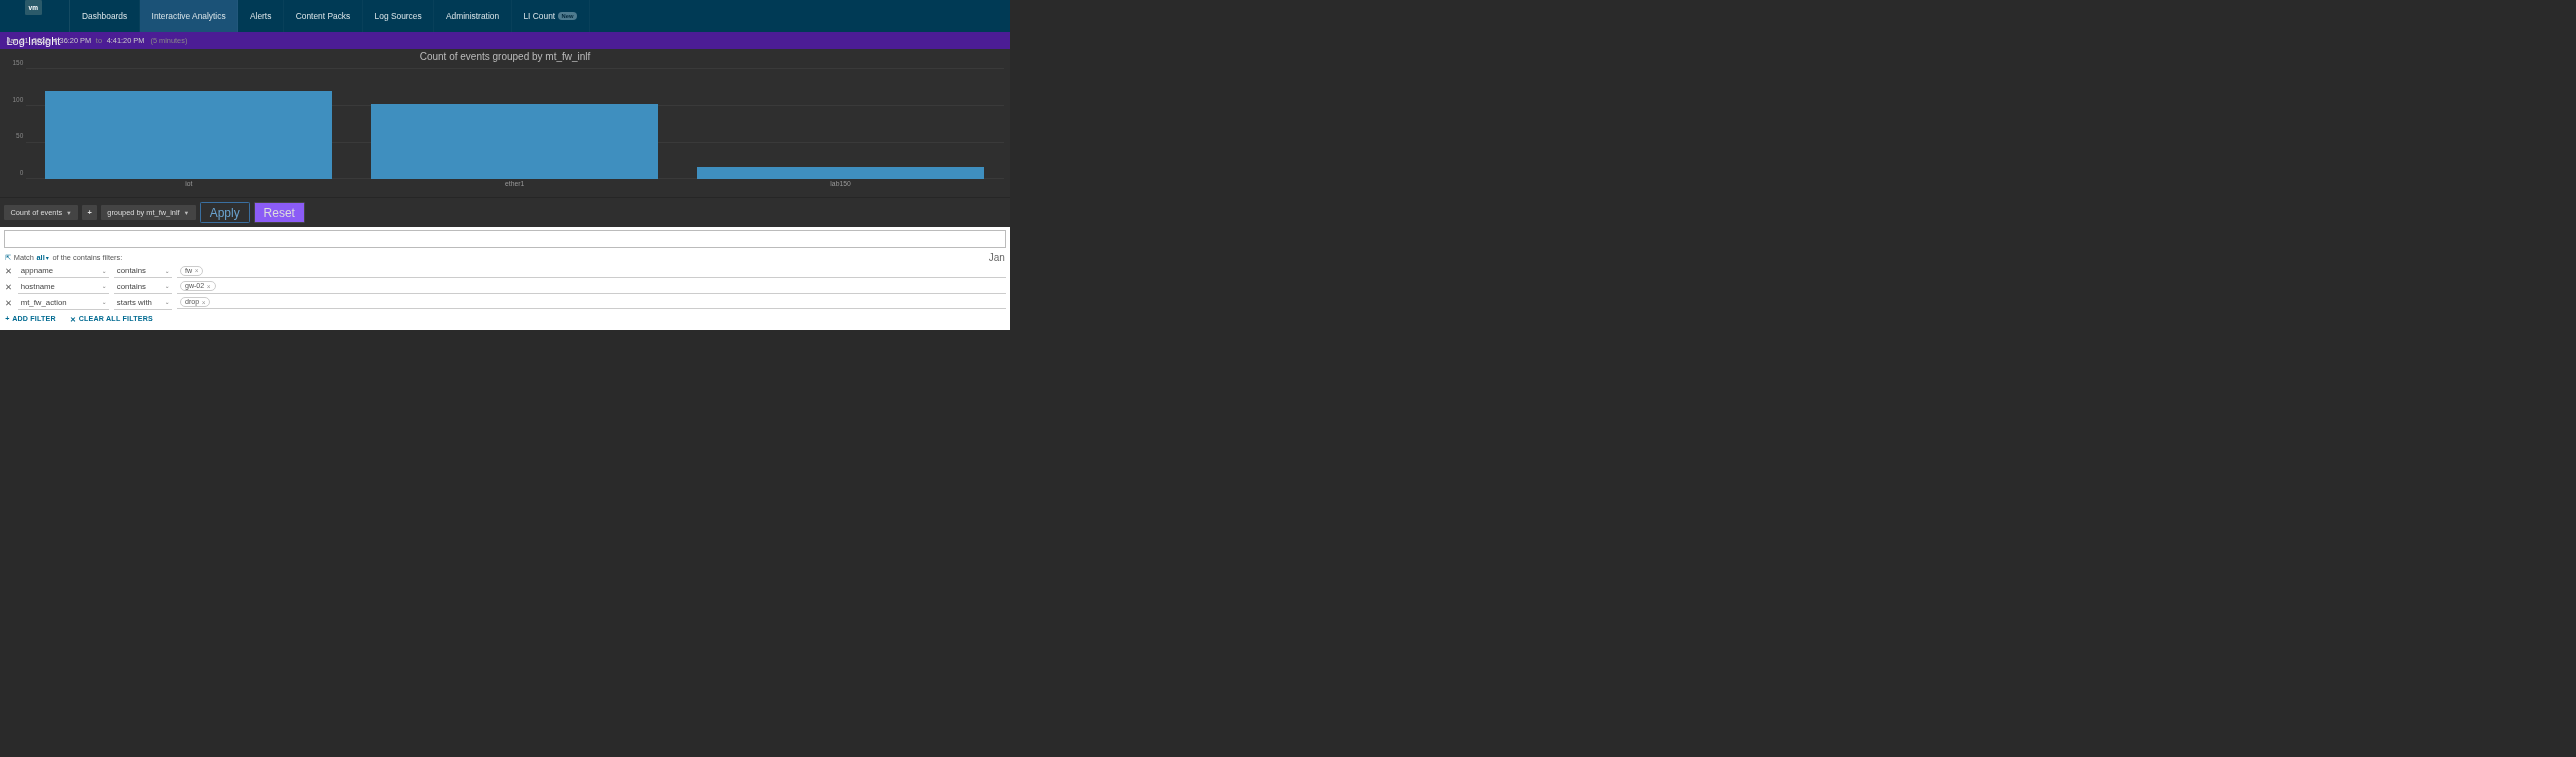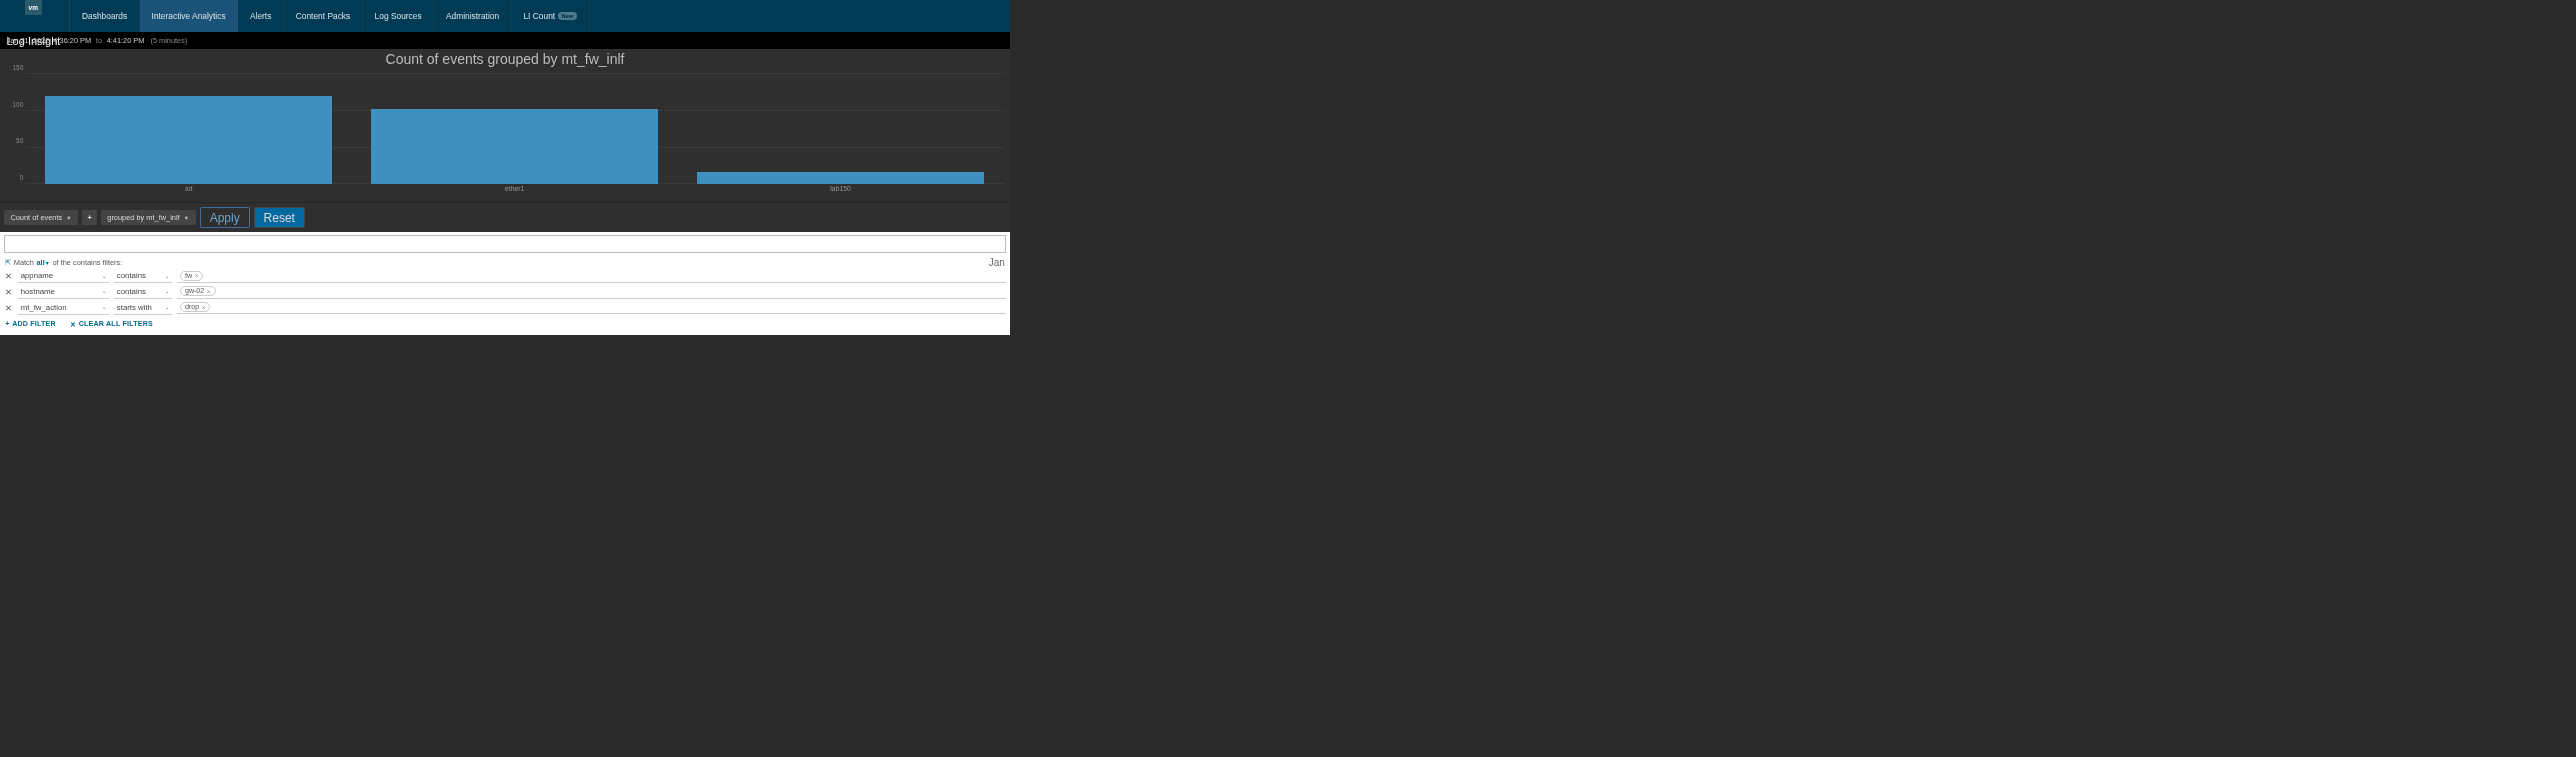--- a/index.html
+++ b/index.html
@@ -10,46 +10,46 @@
   .brand { display: flex; align-items: center; padding: 0 9px 0 6.5px; gap: 20px; flex-direction: column; }
   .vmw { background:#2b5a6a; color:#fff; font-weight:700; font-size:6.5px; padding:3.9px 3.9px; border-radius:1.3px; letter-spacing:0.3px; }
   .brand-title { color:#fff; font-size:11px; font-weight:400; }
   .nav { display:flex; align-items:stretch; }
   .nav-item { display:flex; align-items:center; padding:0 11.7px; color:#d9e4e8; font-size:8.4px; cursor:pointer; border-right:0.6px solid rgba(255,255,255,.03); }
   .nav-item.first { border-left:0.6px solid rgba(255,255,255,.08); }
   .nav-item.active { background:#1b5277; }
   .badge-new { background:#4f7b8f; color:#00263a; font-size:5.8px; padding:0.6px 3.9px; border-radius:5.2px; margin-left:2.6px; font-weight:600;}
 
   
-  .timebar { background:#000000; padding:3.9px 6.5px; font-size:7.4px; color:#ccc; }
+  .timebar { background:#4c1d95; padding:3.9px 6.5px; font-size:7.4px; color:#ccc; }
   .timebar .to { color:#888; margin:0 2.6px; }
   .timebar .dur { color:#888; margin-left:3.9px; }
 
   
   .chartwrap { background:#2f2f2f; padding:0 6.5px 5.2px 6.5px; }
-  .chart-title { text-align:center; color:#bbb; font-size:14px; padding:2.6px 0 6.5px; }
+  .chart-title { text-align:center; color:#bbb; font-size:10px; padding:2.6px 0 6.5px; }
   .plot { position:relative; height:123px; }
   .yaxis { position:absolute; left:0; top:0; bottom:13px; width:19.4px; }
   .ylab { position:absolute; right:2.6px; color:#888; font-size:6.5px; transform:translateY(-50%); }
   .grid { position:absolute; left:19.4px; right:0; top:0; bottom:13px; }
   .grid-line { position:absolute; left:0; right:0; height:0.6px; background:#3a3a3a; }
   .bars { position:absolute; left:19.4px; right:0; top:0; bottom:13px; display:flex; }
   .barcell { flex:1; position:relative; }
   .bar { position:absolute; bottom:0; left:6%; right:6%; background:#3f8fbf; }
   .xlabels { position:absolute; left:19.4px; right:0; bottom:0; height:13px; display:flex; }
   .xlab { flex:1; text-align:center; color:#999; font-size:6.8px; padding-top:1.3px; }
 
   
   .controls { background:#2f2f2f; padding:3.9px 3.9px; display:flex; gap:3.9px; align-items:center; border-top:0.6px solid #262626;}
   .pill { background:#444; color:#ddd; padding:2.6px 6.5px; border-radius:1px; font-size:7.4px; display:flex; align-items:center; gap:3.9px; cursor:pointer;}
   .pill .caret { font-size:5.8px; color:#bbb;}
   .pill.plus { padding:2.6px 5.2px; font-weight:600;}
   .btn { padding:2.6px 9px; border-radius:1.3px; font-size:12px; cursor:pointer;text-align:center;}
   .btn.apply { border:0.6px solid #3a6fa0; color:#6aa3cf; background:transparent;}
-  .btn.reset { background:#0369a1; color:#ddd; border:0.6px solid #444;}
+  .btn.reset { background:#8b5cf6; color:#ddd; border:0.6px solid #444;}
 
   
   .lower { background:#fff; color:#333; padding:2.6px 3.9px 6.5px 3.9px; }
   .searchbox { width:100%; border:0.6px solid #bbb; height:18px; padding:0 5.2px; font-size:7.8px; }
   .match-row { display:flex; align-items:center; gap:2.6px; padding:5.2px 1.3px 2.6px; font-size:7.4px; color:#555; position:relative;}
   .collapse-icon { color:#006a91; font-size:7.1px; cursor:pointer;}
   .match-link { color:#006a91; font-weight:600; cursor:pointer;}
   .match-caret { color:#006a91; font-size:5.2px;}
   .jan { position:absolute; right:1.3px; top:3.9px; color:#666; font-size:10px;}
   .filters { display:flex; flex-direction:column; gap:1.9px; }

